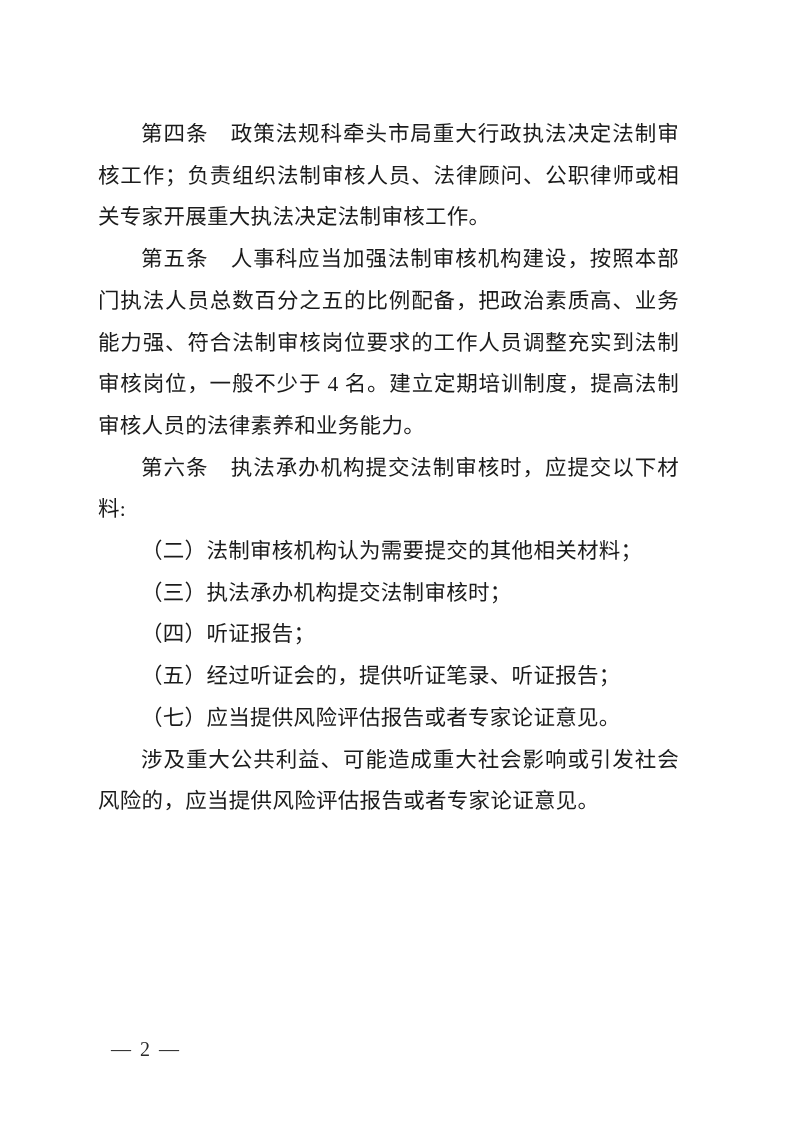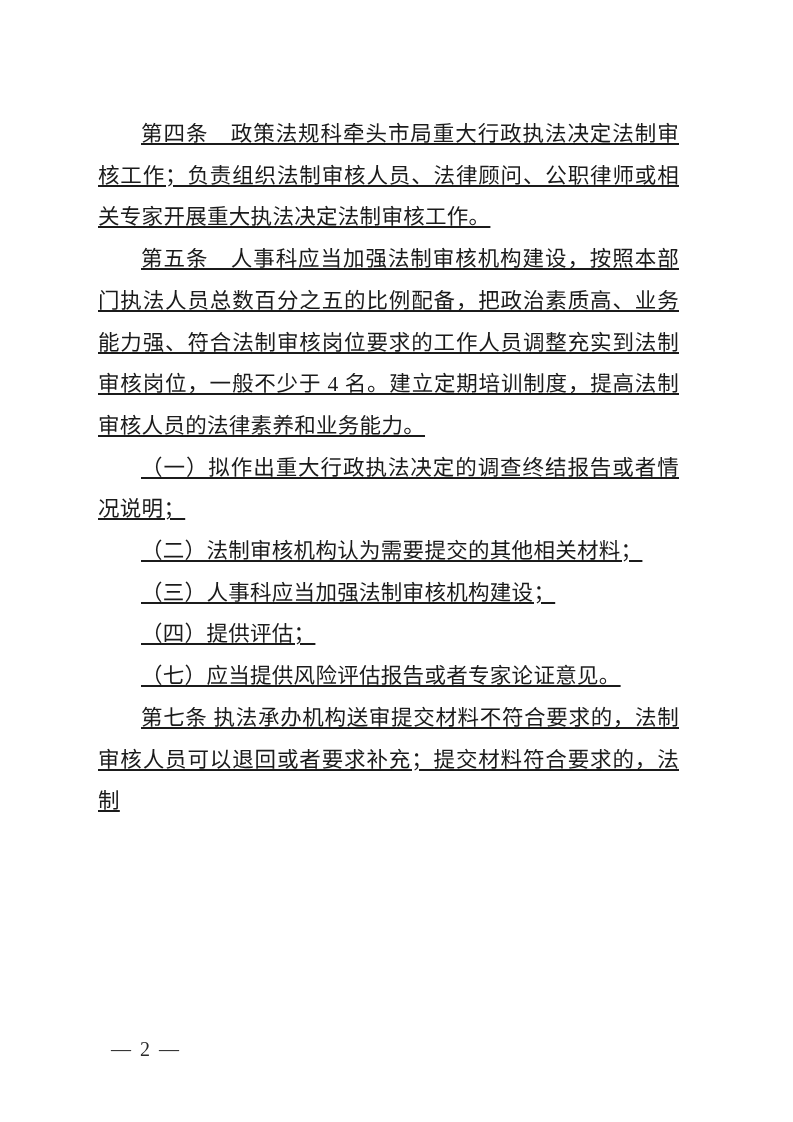--- a/index.html
+++ b/index.html
@@ -24,40 +24,40 @@
     width: 581px;
   }
   .para {
     margin: 0;
     font-size: 21.5px;
     line-height: 41.7px;
     text-align: justify;
     text-indent: 2em;
     letter-spacing: 0.3px;
     word-break: break-all;
-    text-decoration: underline;
   }
   .footer {
     position: absolute;
     left: 111px;
     top: 1038px;
     font-size: 20px;
     letter-spacing: 2px;
     color: #2a2a2a;
     white-space: pre;
   }
 </style>
 </head>
 <body>
 
 <div class="page">
   <div class="content">
     <p class="para">第四条　政策法规科牵头市局重大行政执法决定法制审核工作；负责组织法制审核人员、法律顾问、公职律师或相关专家开展重大执法决定法制审核工作。</p>
     <p class="para">第五条　人事科应当加强法制审核机构建设，按照本部门执法人员总数百分之五的比例配备，把政治素质高、业务能力强、符合法制审核岗位要求的工作人员调整充实到法制审核岗位，一般不少于 4 名。建立定期培训制度，提高法制审核人员的法律素养和业务能力。</p>
-    <p class="para">（一）拟作出重大行政执法决定的调查终结报告或者情况说明；</p>
+    <p class="para">第六条　执法承办机构提交法制审核时，应提交以下材料:</p>
     <p class="para">（二）法制审核机构认为需要提交的其他相关材料；</p>
-    <p class="para">（三）人事科应当加强法制审核机构建设；</p>
-    <p class="para">（四）提供评估；</p>
+    <p class="para">（三）执法承办机构提交法制审核时；</p>
+    <p class="para">（四）听证报告；</p>
+    <p class="para">（五）经过听证会的，提供听证笔录、听证报告；</p>
     <p class="para">（七）应当提供风险评估报告或者专家论证意见。</p>
-    <p class="para">第七条 执法承办机构送审提交材料不符合要求的，法制审核人员可以退回或者要求补充；提交材料符合要求的，法制</p>
+    <p class="para">涉及重大公共利益、可能造成重大社会影响或引发社会风险的，应当提供风险评估报告或者专家论证意见。</p>
   </div>
   <div class="footer">— 2 —</div>
 </div>
 
 </body></html>

